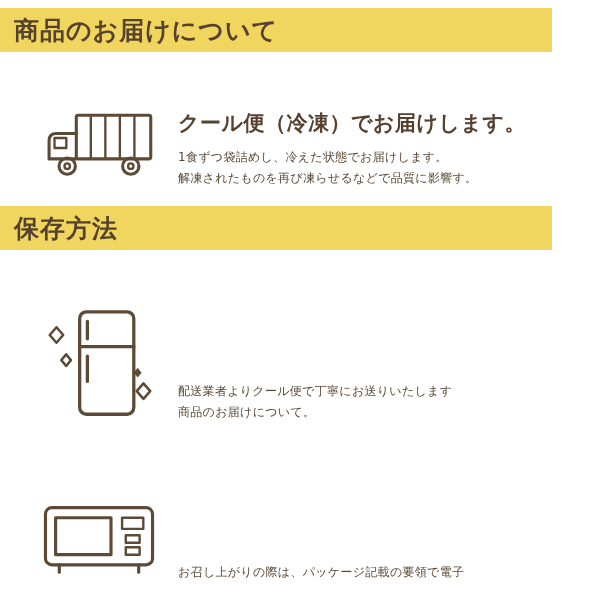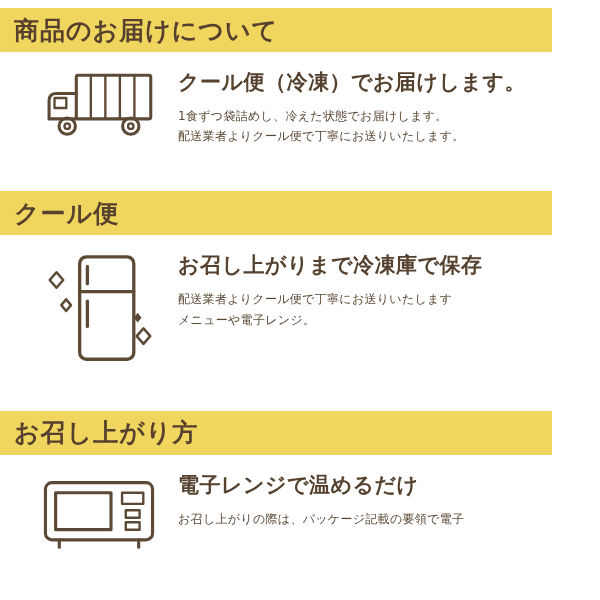--- a/index.html
+++ b/index.html
@@ -10,21 +10,21 @@
   }
   .page{width:552px;height:600px;display:flex;flex-direction:column;}
   .banner{
     background:#f0d65e;height:44px;flex:0 0 44px;
     display:flex;align-items:center;
     padding:0 14px;box-sizing:border-box;
     font-size:25px;font-weight:700;color:#55412e;letter-spacing:1px;
   }
   .banner.first{margin-top:8px;}
   .section{
-    display:flex;align-items:flex-start;
+    display:flex;align-items:flex-end;
     padding:16px 20px 18px 28px;box-sizing:border-box;flex:1 1 auto;
   }
   .icon-col{
     width:142px;flex:0 0 142px;
     display:flex;align-items:center;justify-content:center;
   }
   .text-col{flex:1 1 auto;padding-left:8px;}
   .sec-title{
     font-size:21px;font-weight:700;color:#55412e;
     margin:0 0 10px 0;letter-spacing:0.5px;
@@ -62,72 +62,67 @@
           <circle class="stroke" cx="30" cy="64" r="9" fill="#ffffff"></circle>
           <circle class="stroke-thin" cx="30" cy="64" r="3"></circle>
           <circle class="stroke" cx="100" cy="64" r="9" fill="#ffffff"></circle>
           <circle class="stroke-thin" cx="100" cy="64" r="3"></circle>
         </svg>
       </span>
     </div>
     <div class="text-col">
       <div class="sec-title">クール便（冷凍）でお届けします。</div>
       <div class="body-line">1食ずつ袋詰めし、冷えた状態でお届けします。</div>
-      <div class="body-line">配送業者よりクール便で丁寧にお送りいたします。</div>
+      <div class="body-line">解凍されたものを再び凍らせるなどで品質に影響す。</div>
     </div>
   </div>
 
   <div class="banner">
-    <span>クール便</span>
+    <span>保存方法</span>
   </div>
   <div class="section">
     <div class="icon-col">
       <span>
         <svg width="116" height="116" viewBox="0 0 120 120">
 
           <rect class="stroke" x="40" y="6" width="56" height="106" rx="7"></rect>
           <line class="stroke" x1="40" y1="42" x2="96" y2="42"></line>
 
           <line class="stroke" x1="48" y1="16" x2="48" y2="34"></line>
           <line class="stroke" x1="48" y1="52" x2="48" y2="78"></line>
 
           <path class="stroke-thin" d="M16,22 L23,30 L16,38 L9,30 Z"></path>
           <path class="stroke-thin" d="M26,50 L31,56 L26,62 L21,56 Z"></path>
           <path class="stroke-thin" d="M106,80 L113,88 L106,96 L99,88 Z"></path>
           <path class="fillspark" d="M100,64 L104,69 L100,74 L96,69 Z"></path>
         </svg>
       </span>
     </div>
     <div class="text-col">
-      <div class="sec-title">お召し上がりまで冷凍庫で保存</div>
       <div class="body-line">配送業者よりクール便で丁寧にお送りいたします</div>
-      <div class="body-line">メニューや電子レンジ。</div>
+      <div class="body-line">商品のお届けについて。</div>
     </div>
   </div>
 
-  <div class="banner">
-    <span>お召し上がり方</span>
-  </div>
   <div class="section">
     <div class="icon-col">
       <span>
         <svg width="120" height="86" viewBox="0 0 130 92">
 
           <rect class="stroke" x="7" y="12" width="116" height="62" rx="7"></rect>
 
           <rect class="stroke" x="18" y="23" width="60" height="40"></rect>
 
           <rect class="stroke-thin" x="90" y="23" width="23" height="12"></rect>
           <rect class="stroke-thin" x="94" y="42" width="15" height="8"></rect>
           <rect class="stroke-thin" x="94" y="55" width="15" height="8"></rect>
 
           <line class="stroke" x1="22" y1="74" x2="22" y2="82"></line>
           <line class="stroke" x1="108" y1="74" x2="108" y2="82"></line>
         </svg>
       </span>
     </div>
     <div class="text-col">
-      <div class="sec-title">電子レンジで温めるだけ</div>
       <div class="body-line">お召し上がりの際は、パッケージ記載の要領で電子</div>
     </div>
   </div>
 
 </div>
 
 </body></html>

